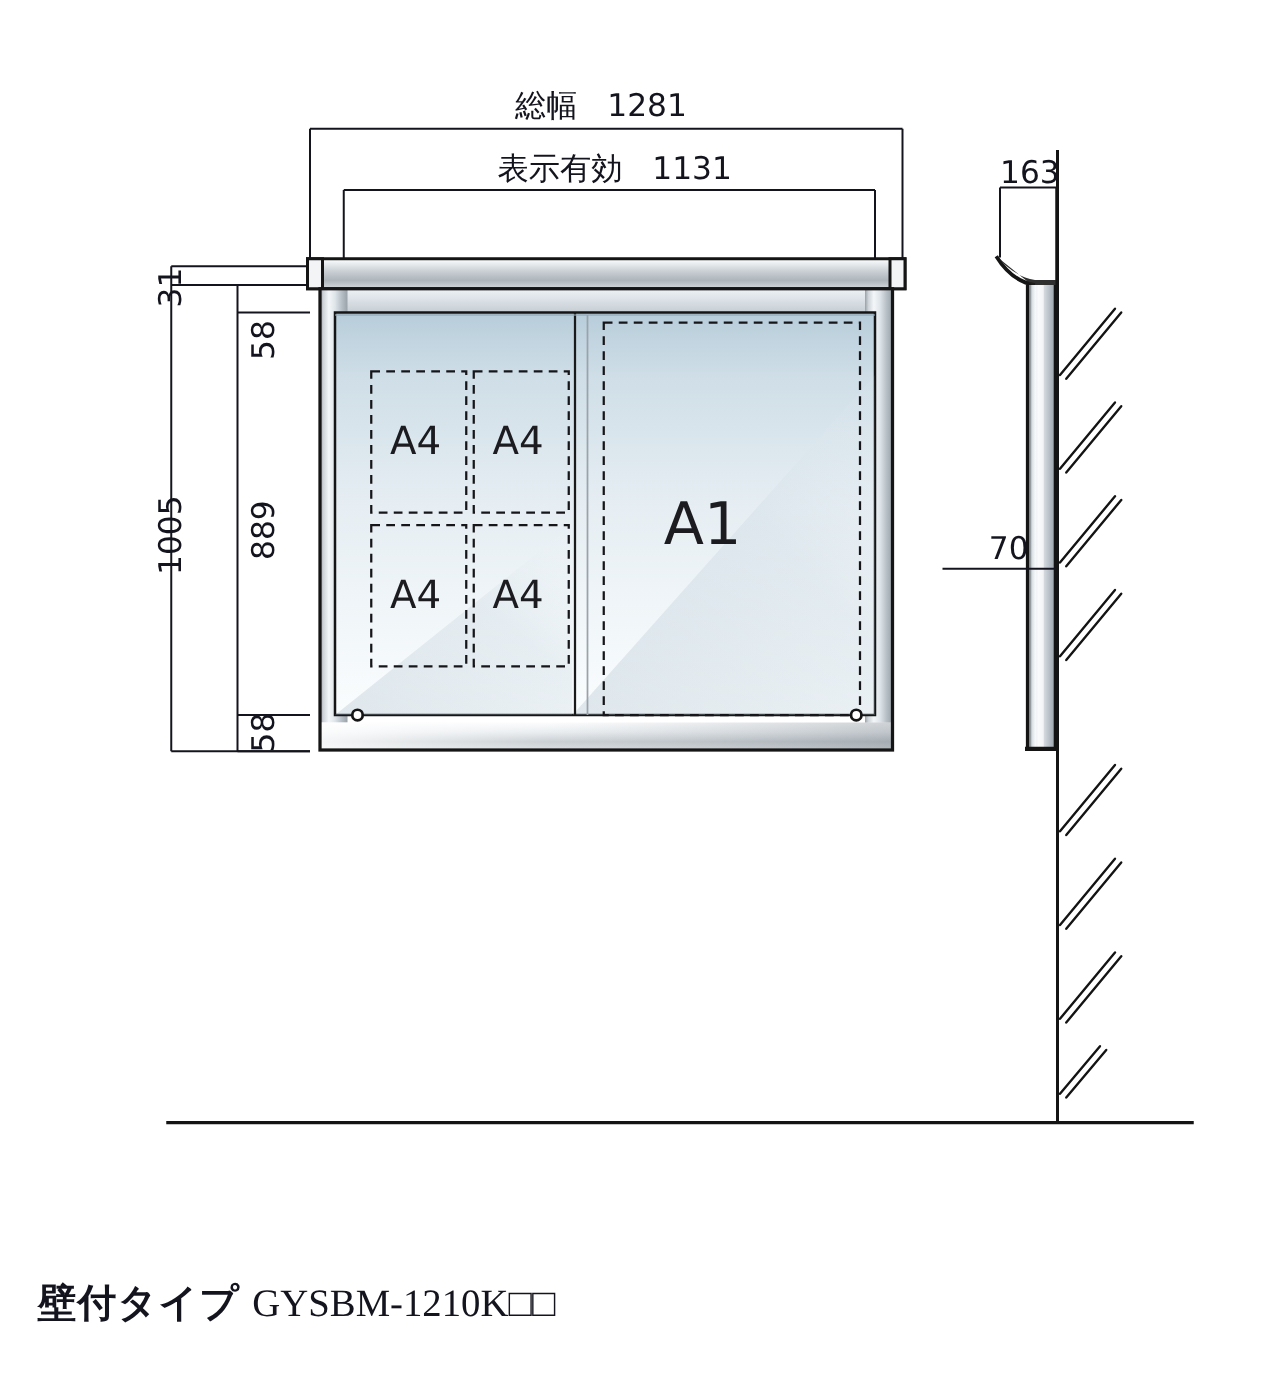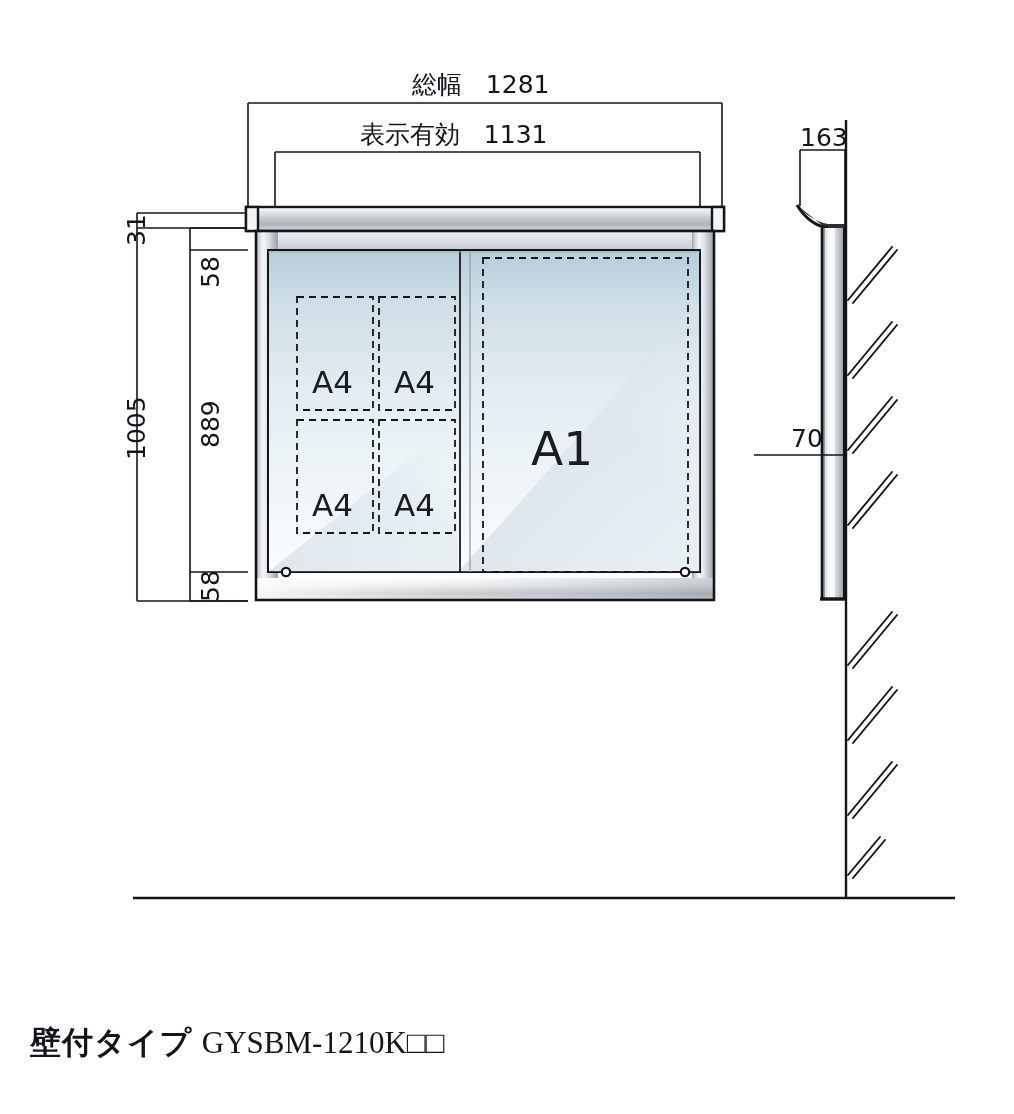--- a/index.html
+++ b/index.html
@@ -22,21 +22,20 @@
   .dimtxt{
     position:absolute;font-size:25px;color:#14141e;white-space:nowrap;
     font-family:"DejaVu Sans","Liberation Sans",sans-serif;
   }
   .dimtxt.vert{transform-origin:0 0;transform:rotate(-90deg);}
   .jpdim{font-family:"DejaVu Sans",sans-serif;}
 
   .paperlbl{
     position:absolute;font-size:31px;color:#1b1b20;white-space:nowrap;
     font-family:"DejaVu Sans","Liberation Sans",sans-serif;
-    margin-top:29px;
   }
   .paperlbl.big{font-size:47px;}
 </style>
 </head>
 <body>
 
 <div id="stage">
 
   <svg id="drawing" viewBox="0 0 1014 1114">
     <defs>
@@ -243,21 +242,21 @@
           <path d="M853,878 L885,840"></path>
       </g>
 
       <line x1="133" y1="898" x2="955" y2="898" stroke="#141414" stroke-width="2.6"></line>
     </g>
   </svg>
 
   <div class="dimtxt jpdim" style="left:412px;top:68px;">
     <span>総幅</span>&nbsp;&nbsp;&nbsp;<span>1281</span>
   </div>
-  <div class="dimtxt jpdim" style="left:360px;top:118px;">
+  <div class="dimtxt jpdim" style="left:398px;top:118px;">
     <span>表示有効</span>&nbsp;&nbsp;&nbsp;<span>1131</span>
   </div>
 
   <div class="dimtxt vert" style="left:122px;top:246px;">31</div>
   <div class="dimtxt vert" style="left:196px;top:288px;">58</div>
   <div class="dimtxt vert" style="left:122px;top:460px;">1005</div>
   <div class="dimtxt vert" style="left:196px;top:448px;">889</div>
   <div class="dimtxt vert" style="left:196px;top:602px;">58</div>
 
   <div class="dimtxt" style="left:800px;top:123px;">163</div>

